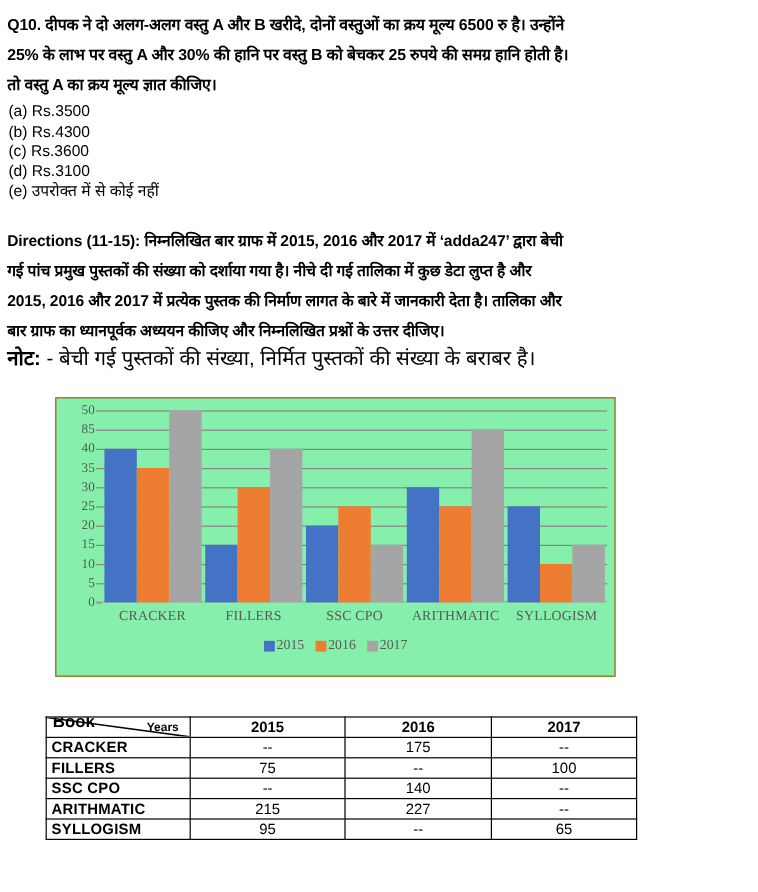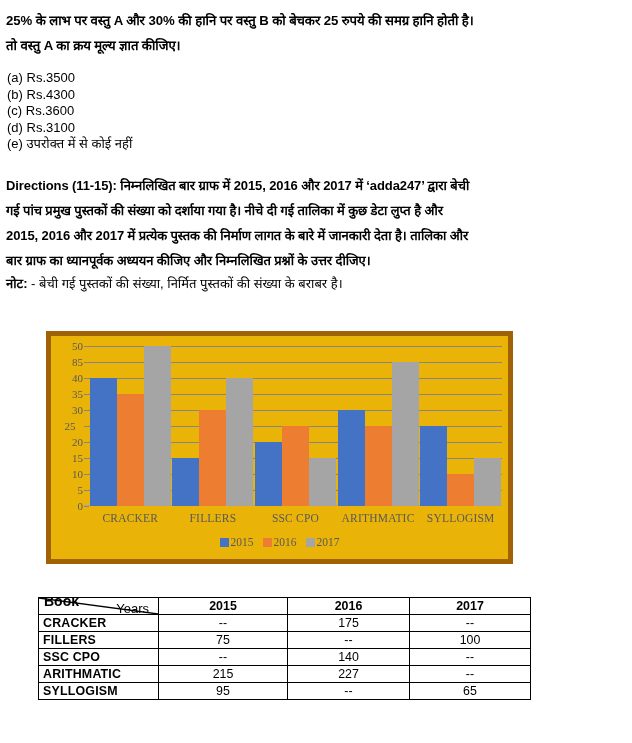--- a/index.html
+++ b/index.html
@@ -16,54 +16,54 @@
 
   
   #question-block { padding: 8px 6px 0 6px; }
   .q-line {
     font-size: 13.2px;
     font-weight: bold;
     line-height: 25px;
     letter-spacing: -0.1px;
     white-space: nowrap;
   }
-  #options-list { margin-top: 12px; }
+  #options-list { margin-top: 2px; }
   .option-row {
     font-size: 13px;
     font-weight: normal;
     line-height: 16.5px;
     padding-left: 1px;
   }
 
   
   #directions-block { padding: 0 6px; margin-top: 20px; }
   .dir-line {
     font-size: 13px;
     font-weight: bold;
     line-height: 25px;
     letter-spacing: -0.1px;
     white-space: nowrap;
   }
   #note-line {
-    font-size: 13px;
+    font-size: 17px;
     line-height: 22px;
     font-weight: normal;
     margin-top: 0px;
   }
   #note-label { font-weight: bold; }
 
   
   #chart-figure {
     position: absolute;
     left: 46px;
     top: 331px;
     width: 467px;
     height: 233px;
-    border: 5px solid #a16207;
-    background: #eab308;
+    border: 1px solid #a16207;
+    background: #86efac;
   }
   #chart-inner { position: absolute; inset: 0; }
 
   .y-tick-label {
     position: absolute;
     right: 0;
     width: 26px;
     text-align: right;
     font-size: 11px;
     color: #595959;
@@ -194,22 +194,22 @@
     position: absolute;
     inset: 0;
     width: 100%;
     height: 100%;
     display: block;
   }
   #corner-years {
     position: absolute;
     right: 9px;
     top: 3px;
-    font-size: 13px;
-    font-weight: normal;
+    font-size: 10px;
+    font-weight: bold;
   }
   #corner-book {
     position: absolute;
     left: 5px;
     bottom: 5px;
     font-size: 14px;
     font-weight: bold;
   }
   .col-year-header {
     text-align: center;
@@ -225,20 +225,21 @@
   .cell-value {
     text-align: center;
     font-weight: normal;
     font-size: 12.4px;
   }
 </style>
 </head>
 <body>
 
 <div id="question-block">
+  <div class="q-line">Q10. दीपक ने दो अलग-अलग वस्तु A और B खरीदे, दोनों वस्तुओं का क्रय मूल्य 6500 रु है। उन्होंने</div>
   <div class="q-line">25% के लाभ पर वस्तु A और 30% की हानि पर वस्तु B को बेचकर 25 रुपये की समग्र हानि होती है।</div>
   <div class="q-line">तो वस्तु A का क्रय मूल्य ज्ञात कीजिए।</div>
 
   <div id="options-list">
     <div class="option-row">(a) Rs.3500</div>
     <div class="option-row">(b) Rs.4300</div>
     <div class="option-row">(c) Rs.3600</div>
     <div class="option-row">(d) Rs.3100</div>
     <div class="option-row">(e) उपरोक्त में से कोई नहीं</div>
   </div>
@@ -256,21 +257,21 @@
 
 <div id="chart-figure">
   <div id="chart-inner">
 
     <div id="y-axis-labels">
         <div class="y-tick-label" style="top: 10px;">50</div>
         <div class="y-tick-label" style="top: 26px;">85</div>
         <div class="y-tick-label" style="top: 42px;">40</div>
         <div class="y-tick-label" style="top: 58px;">35</div>
         <div class="y-tick-label" style="top: 74px;">30</div>
-        <div class="y-tick-label" style="top: 90px; text-align: center;">25</div>
+        <div class="y-tick-label" style="top: 90px;">25</div>
         <div class="y-tick-label" style="top: 106px;">20</div>
         <div class="y-tick-label" style="top: 122px;">15</div>
         <div class="y-tick-label" style="top: 138px;">10</div>
         <div class="y-tick-label" style="top: 154px;">5</div>
         <div class="y-tick-label" style="top: 170px;">0</div>
       </div>
 
     <div id="plot-area">
       <div id="gridlines">
           <div class="gridline" style="top: 0px;"></div>

